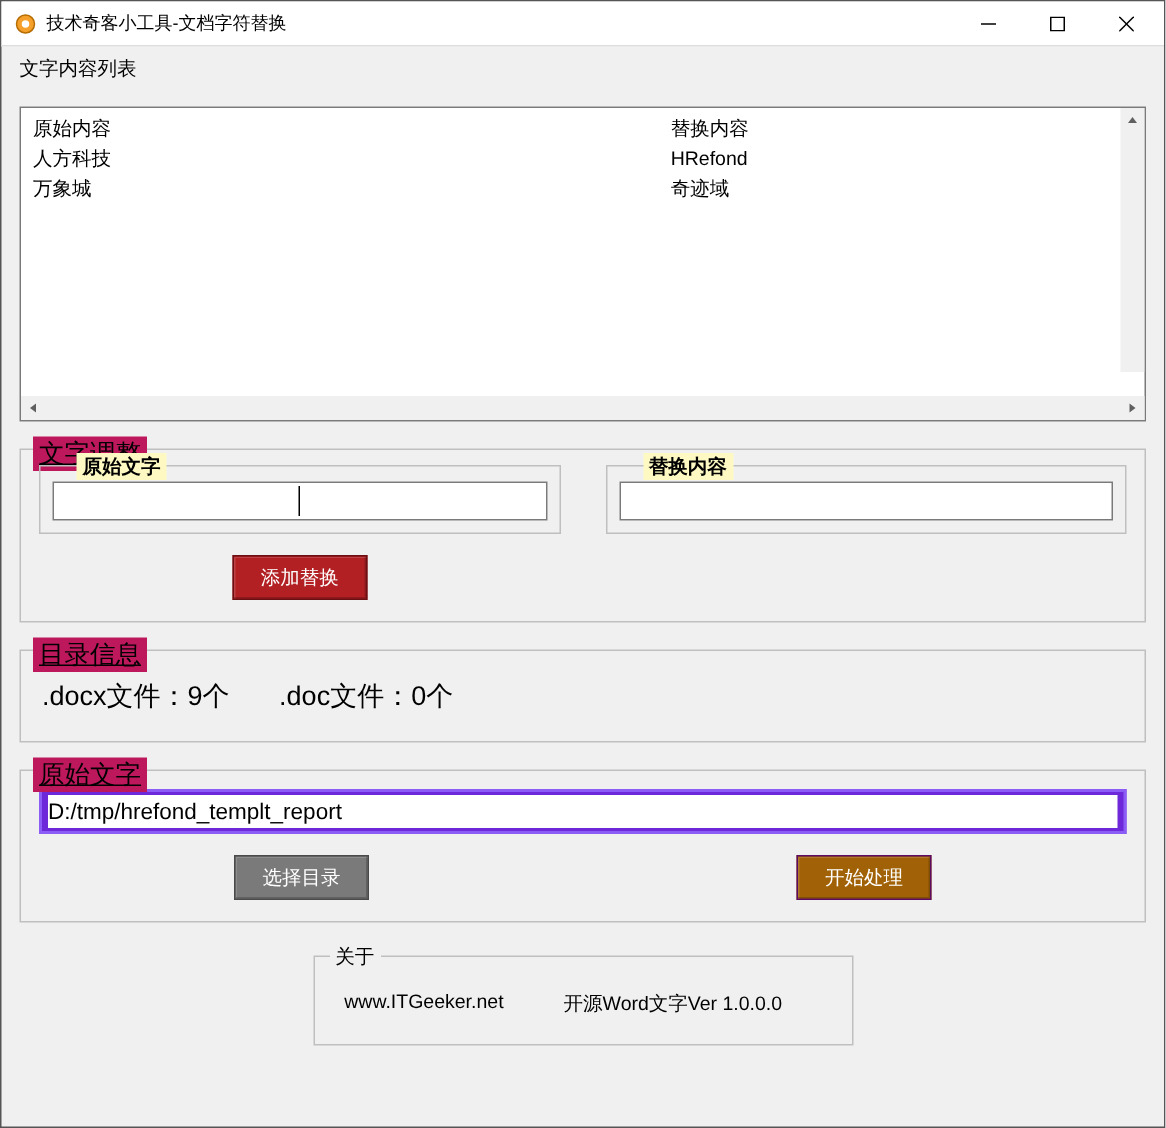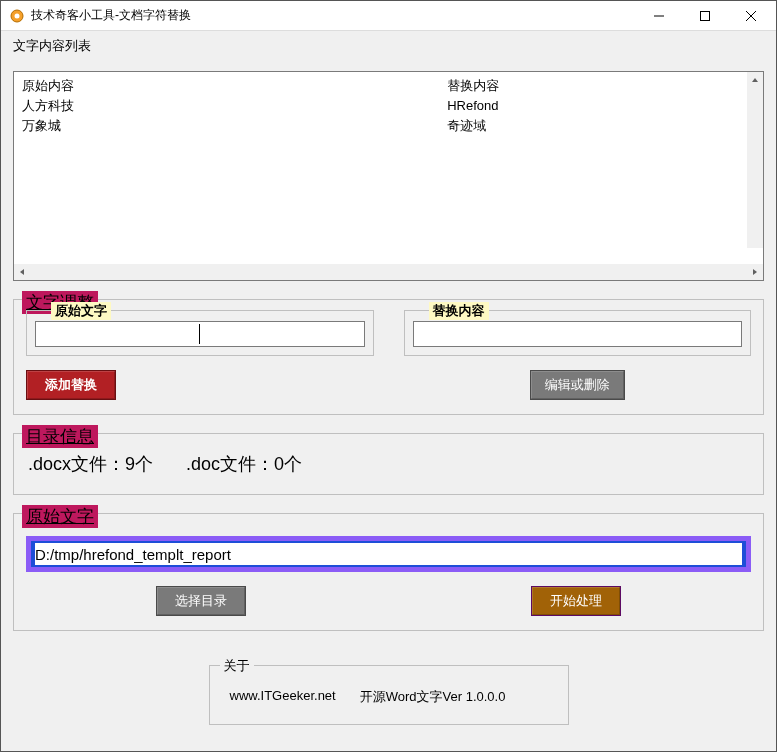--- a/index.html
+++ b/index.html
@@ -185,42 +185,42 @@
     }
     .btn-red { background: #b22024; border-color: #6a0f12; }
     .btn-gray { background: #7a7a7a; border-color: #4a4a4a; }
     .btn-purple { background: #a16207; border-color: #5c0a64; }
     .dir-info {
       font-size: 18px;
       padding: 4px 2px;
     }
     .dir-info span { margin-right: 28px; }
     .path-input-wrap {
-      border: 5px solid #8b5cf6;
-      background: #1d4ed8;
+      border: 2px solid #8b5cf6;
+      background: #6d28d9;
       padding: 2px 4px;
-      margin-top: 12px;
+      margin-top: 2px;
     }
     .path-input {
       width: 100%;
       height: 22px;
       border: none;
       outline: none;
       font-size: 15px;
       font-family: Arial, sans-serif;
     }
     .about-box {
       border: 1px solid #bfbfbf;
-      margin: 24px auto 0 auto;
+      margin: 12px auto 0 auto;
       width: 360px;
       padding: 22px 20px 18px 20px;
       position: relative;
       text-align: left;
       display: flex;
-      gap: 24px;
+      gap: 40px;
       font-size: 13px;
     }
     .about-legend {
       position: absolute;
       top: -9px;
       left: 10px;
       background: #f0f0f0;
       padding: 0 4px;
       font-size: 13px;
     }
@@ -302,34 +302,31 @@
     <div class="fieldset">
       <div class="fieldset-legend">文字调整</div>
       <div class="adjust-row">
         <div class="adjust-col">
           <div class="nested-fieldset">
             <div class="nested-legend">原始文字</div>
             <div class="input-inset with-caret-half">
               <input class="text-input" type="text" value="" style="">
             </div>
           </div>
-          <div class="btn-row" style="font-weight:bold;">
+          <div class="btn-row" style="justify-content:center;">
             <div class="btn btn-red">添加替换</div>
           </div>
         </div>
         <div class="adjust-col">
           <div class="nested-fieldset">
             <div class="nested-legend">替换内容</div>
             <div class="input-inset">
               <input class="text-input" type="text" value="" style="">
             </div>
           </div>
-          <div class="btn-row" style="justify-content:center;">
-            <div class="btn btn-gray">编辑或删除</div>
-          </div>
         </div>
       </div>
     </div>
 
     <div class="fieldset" style="padding-top:14px;">
       <div class="fieldset-legend">目录信息</div>
       <div class="dir-info">
         <span>.docx文件：9个</span>
         <span>.doc文件：0个</span>
       </div>

